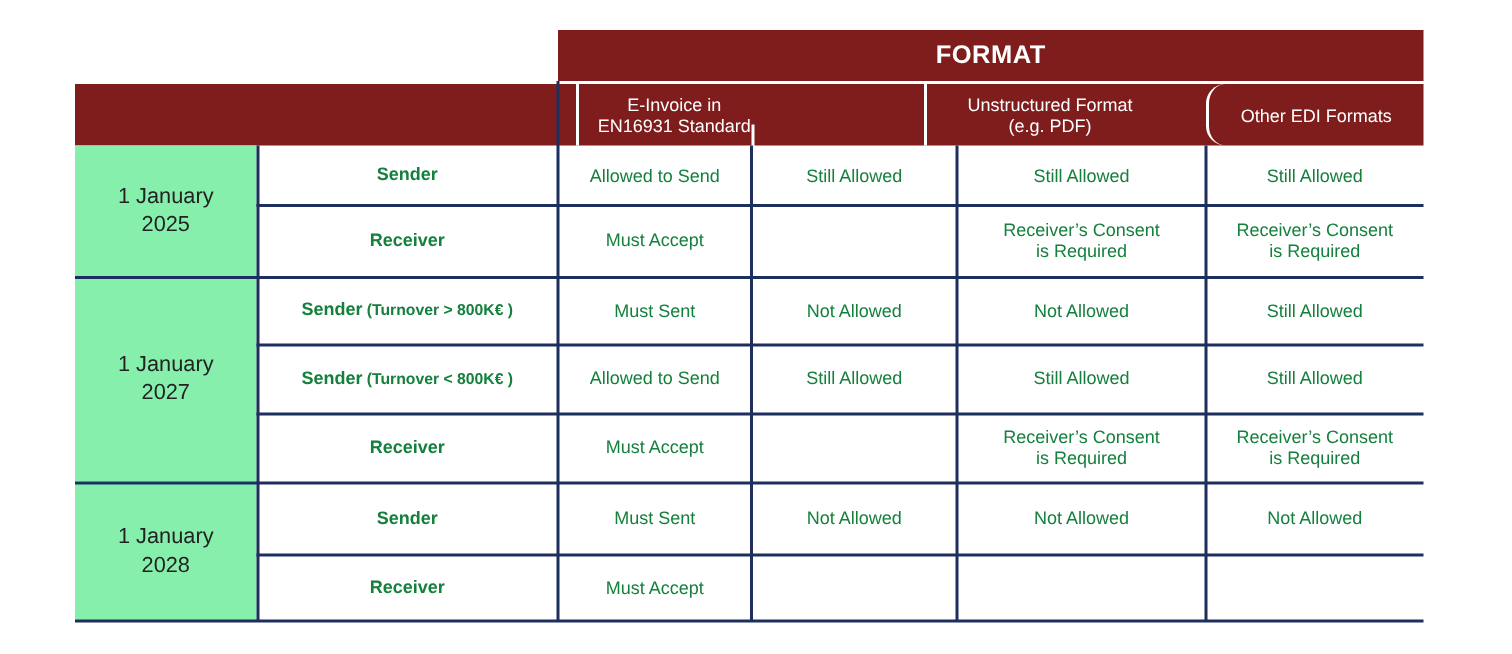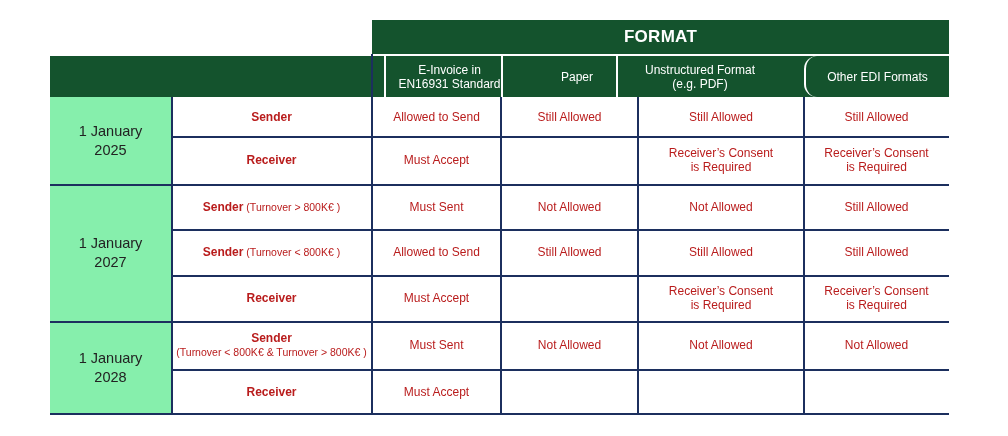--- a/index.html
+++ b/index.html
@@ -1,45 +1,45 @@
 <!DOCTYPE html>
 <html><head>
 <meta charset="utf-8">
 <style>
   html, body { margin: 0; padding: 0; background: #ffffff; }
   body { width: 1008px; height: 436px; position: relative; overflow: hidden;
          font-family: "Liberation Sans", "DejaVu Sans", sans-serif; color: #1a1a1a; }
   .abs { position: absolute; box-sizing: border-box; }
-  .navy { background: #14532d; color: #ffffff; }
+  .navy { background: #7f1d1d; color: #ffffff; }
   .format-hdr { left: 372px; top: 20px; width: 577px; height: 34px;
                 display: flex; align-items: center; justify-content: center;
                 font-weight: bold; font-size: 17px; letter-spacing: 0.3px; }
   .col-hdr-row { left: 50px; top: 56px; width: 899px; height: 41px; }
   .col-hdr { top: 56px; height: 41px; display: flex; align-items: center; justify-content: center;
              text-align: center; font-size: 12px; line-height: 14px; color: #ffffff;
              border-left: 2px solid #ffffff; white-space: pre-line; }
   .date-cell { left: 50px; width: 121px; background: #86efac;
                display: flex; align-items: center; justify-content: center; text-align: center;
                font-size: 14.5px; line-height: 19px; color: #222; white-space: pre-line; }
   .cell { display: flex; flex-direction: column; align-items: center; justify-content: center;
-          text-align: center; font-size: 12px; line-height: 14px; color: #b91c1c; white-space: pre-line; }
+          text-align: center; font-size: 12px; line-height: 14px; color: #15803d; white-space: pre-line; }
   .role { font-weight: bold; font-size: 12px; }
-  .role .sub { font-weight: normal; font-size: 10.5px; }
+  .role .sub { font-weight: bold; font-size: 10.5px; }
   .hline { height: 1.5px; background: #1c2f5e; }
   .vline { width: 1.5px; background: #1c2f5e; }
 </style>
 </head>
 <body>
 
 <div id="table">
   <div class="abs navy format-hdr">FORMAT</div>
   <div class="abs navy col-hdr-row"></div>
   <div class="abs col-hdr" style="left:384px;width:129px;">E-Invoice in
 EN16931 Standard</div>
-  <div class="abs col-hdr" style="left:501px;width:150px;">Paper</div>
+  <div class="abs col-hdr" style="left:501px;width:150px;margin-top:27px;">Paper</div>
   <div class="abs col-hdr" style="left:616px;width:166px;">Unstructured Format
 (e.g. PDF)</div>
   <div class="abs col-hdr" style="left:804px;width:145px;border-radius:13px;">Other EDI Formats</div>
 
   <div class="abs date-cell" style="top:97px;height:87px;">1 January
 2025</div>
   <div class="abs date-cell" style="top:184px;height:137px;">1 January
 2027</div>
   <div class="abs date-cell" style="top:321px;height:93px;">1 January
 2028</div>
@@ -67,21 +67,21 @@
       <div class="abs cell" style="left: 501px; width: 137px; top: 229px; height: 46px;">Still Allowed</div>
       <div class="abs cell" style="left: 638px; width: 166px; top: 229px; height: 46px;">Still Allowed</div>
       <div class="abs cell" style="left: 804px; width: 145px; top: 229px; height: 46px;">Still Allowed</div>
       <div class="abs cell role" style="left: 171px; width: 201px; top: 275px; height: 46px;"><div><span>Receiver</span><span class="sub"></span></div></div>
       <div class="abs cell" style="left: 372px; width: 129px; top: 275px; height: 46px;">Must Accept</div>
       <div class="abs cell" style="left: 501px; width: 137px; top: 275px; height: 46px;"></div>
       <div class="abs cell" style="left: 638px; width: 166px; top: 275px; height: 46px;">Receiver’s Consent
 is Required</div>
       <div class="abs cell" style="left: 804px; width: 145px; top: 275px; height: 46px;">Receiver’s Consent
 is Required</div>
-      <div class="abs cell role" style="left: 171px; width: 201px; top: 321px; height: 48px;"><div><span>Sender</span></div><div><span class="sub">(Turnover &lt; 800K€ &amp; Turnover &gt; 800K€ )</span></div></div>
+      <div class="abs cell role" style="left: 171px; width: 201px; top: 321px; height: 48px;"><div><span>Sender</span></div></div>
       <div class="abs cell" style="left: 372px; width: 129px; top: 321px; height: 48px;">Must Sent</div>
       <div class="abs cell" style="left: 501px; width: 137px; top: 321px; height: 48px;">Not Allowed</div>
       <div class="abs cell" style="left: 638px; width: 166px; top: 321px; height: 48px;">Not Allowed</div>
       <div class="abs cell" style="left: 804px; width: 145px; top: 321px; height: 48px;">Not Allowed</div>
       <div class="abs cell role" style="left: 171px; width: 201px; top: 369px; height: 45px;"><div><span>Receiver</span><span class="sub"></span></div></div>
       <div class="abs cell" style="left: 372px; width: 129px; top: 369px; height: 45px;">Must Accept</div>
       <div class="abs cell" style="left: 501px; width: 137px; top: 369px; height: 45px;"></div>
       <div class="abs cell" style="left: 638px; width: 166px; top: 369px; height: 45px;"></div>
       <div class="abs cell" style="left: 804px; width: 145px; top: 369px; height: 45px;"></div>
     </div>

